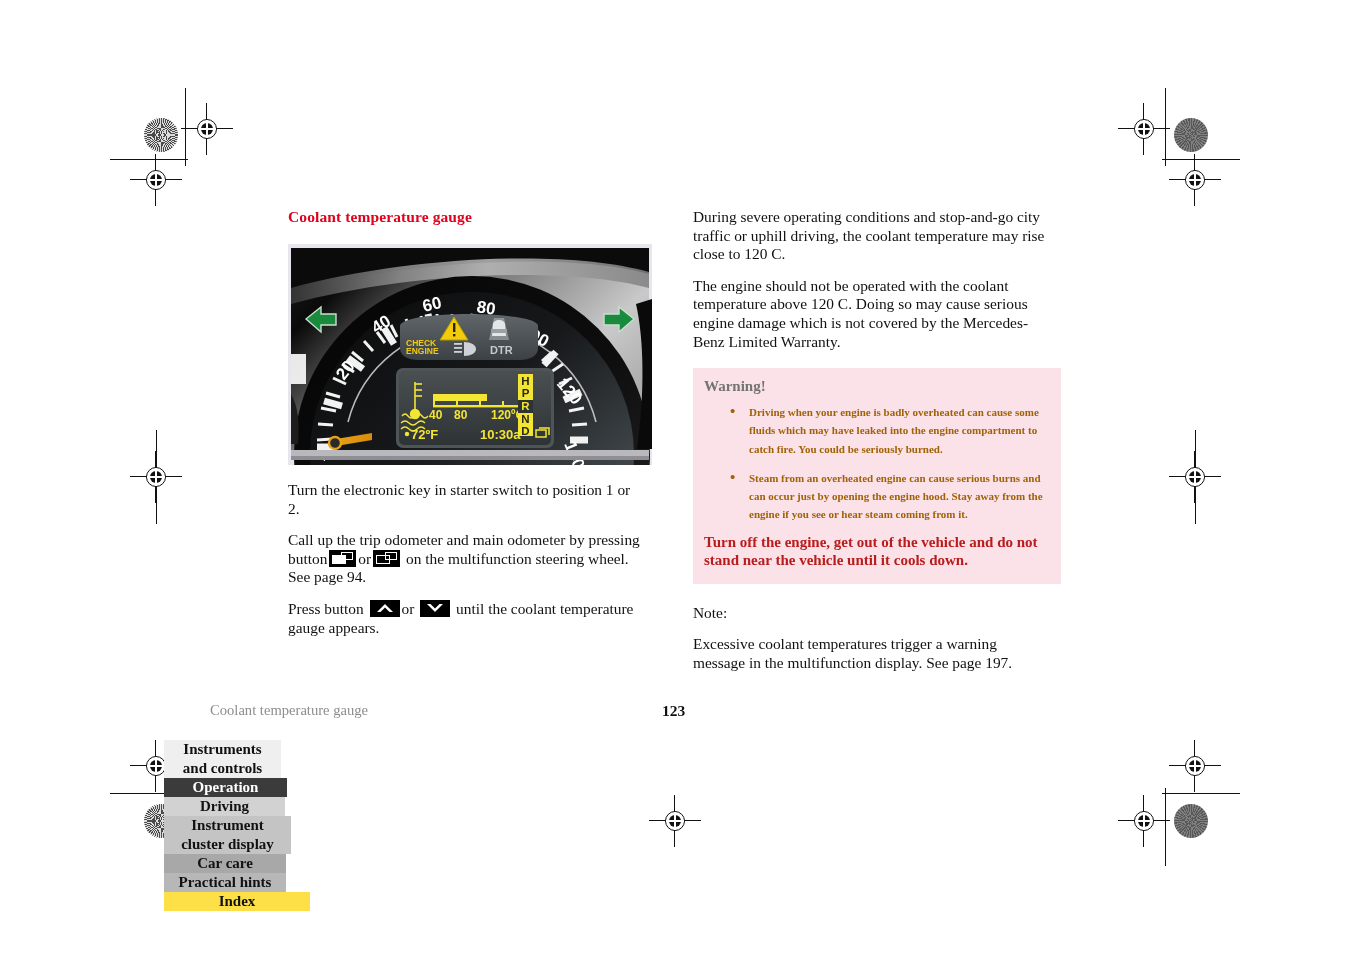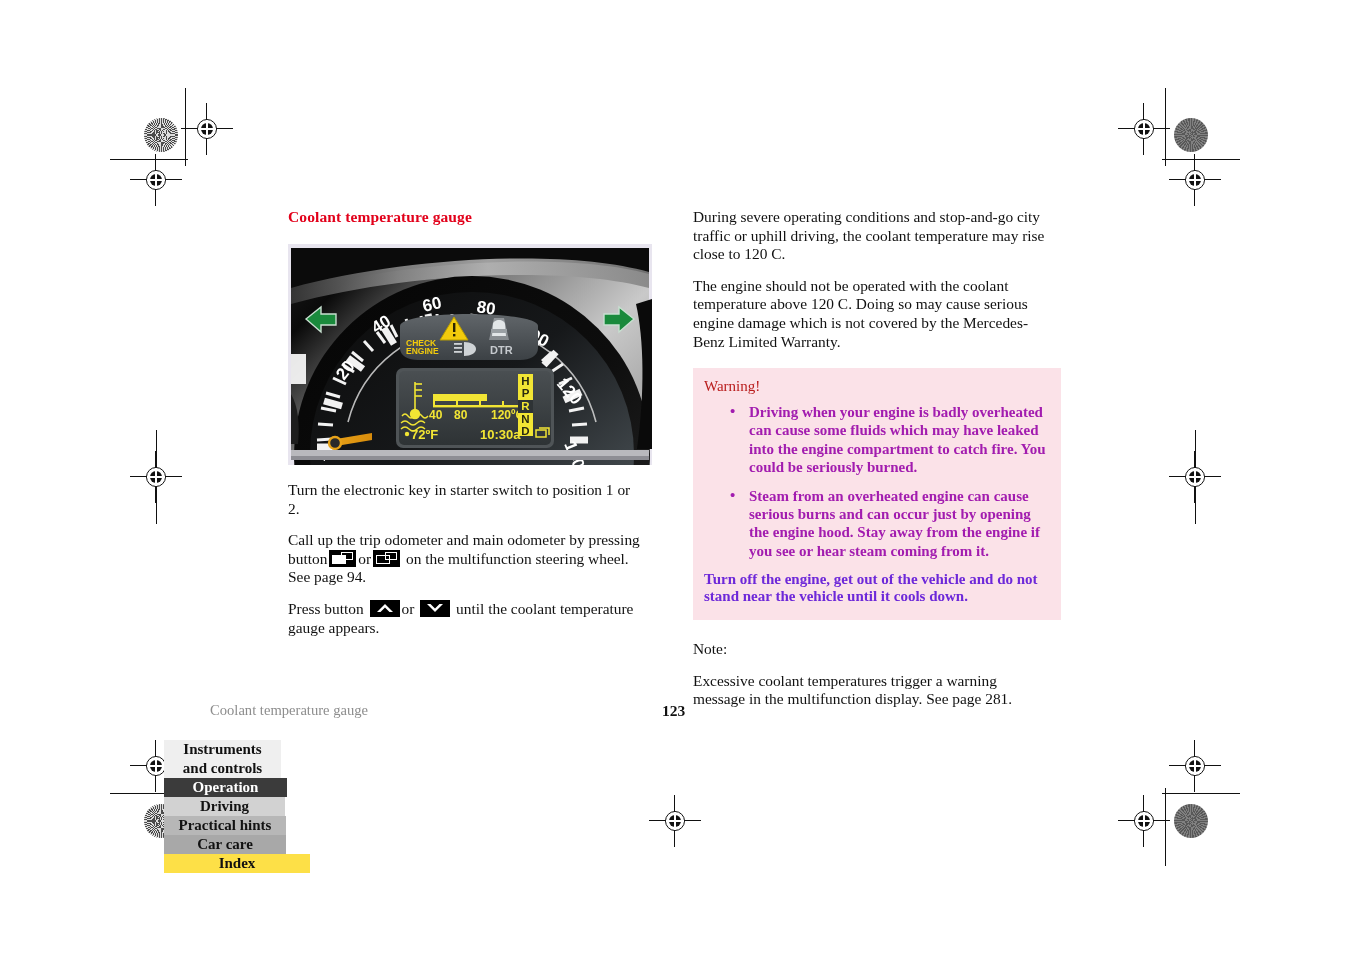--- a/index.html
+++ b/index.html
@@ -157,49 +157,49 @@
   
   .warning-box {
     margin-top: 17px;
     background: #fbe2e8;
     padding: 10px 14px 14px 11px;
     box-sizing: border-box;
     width: 368px;
   }
   .warning-box .w-title {
     font-size: 15px;
-    font-weight: normal;
-    color: #b91c1c;
+    font-weight: bold;
+    color: #737373;
     margin: 0 0 8px 0;
   }
   .warning-box ul {
     margin: 0 0 6px 0;
     padding: 0 0 0 26px;
     list-style: none;
   }
   .warning-box li {
-    font-size: 15px;
+    font-size: 11px;
     line-height: 18.2px;
     font-weight: bold;
-    color: #a21caf;
+    color: #a16207;
     margin: 0 0 11px 0;
     position: relative;
     padding-left: 19px;
   }
   .warning-box li::before {
     content: "\2022";
     position: absolute;
     left: 0; top: -1px;
     font-size: 15px;
   }
   .warning-box .w-foot {
     font-size: 15px;
     line-height: 17.6px;
     font-weight: bold;
-    color: #6d28d9;
+    color: #b91c1c;
     margin: 0;
   }
 
   
   .cluster-fig {
     position: relative;
     width: 364px;
     height: 221px;
     margin: 0 0 16px 0;
     background: #e9e6f0;
@@ -609,30 +609,31 @@
     <div class="warning-box">
       <p class="w-title">Warning!</p>
       <ul>
         <li>Driving when your engine is badly overheated can cause some fluids which may have leaked into the engine compartment to catch fire. You could be seriously burned.</li>
         <li>Steam from an overheated engine can cause serious burns and can occur just by opening the engine hood. Stay away from the engine if you see or hear steam coming from it.</li>
       </ul>
       <p class="w-foot">Turn off the engine, get out of the vehicle and do not stand near the vehicle until it cools down.</p>
     </div>
 
     <p class="body-text" style="margin-top:20px;">Note:</p>
-    <p class="body-text">Excessive coolant temperatures trigger a warning message in the multifunction display. See page 281.</p>
+    <p class="body-text">Excessive coolant temperatures trigger a warning message in the multifunction display. See page 197.</p>
   </div>
 
   <div class="footer-row">
     <span class="footer-title">Coolant temperature gauge</span>
     <span class="footer-page">123</span>
   </div>
 
   <div class="tabbar" id="tabbar">
       <div class="tab" style="background: rgb(239, 239, 239); width: 117px;">Instruments and controls</div>
       <div class="tab active" style="background: rgb(59, 59, 59); width: 123px;">Operation</div>
       <div class="tab" style="background: rgb(210, 210, 210); width: 121px;">Driving</div>
+      <div class="tab" style="background: rgb(196, 196, 196); width: 127px;">Instrument cluster display</div>
+      <div class="tab" style="background: rgb(168, 168, 168); width: 122px;">Car care</div>
       <div class="tab" style="background: rgb(183, 183, 183); width: 122px;">Practical hints</div>
-      <div class="tab" style="background: rgb(168, 168, 168); width: 122px;">Car care</div>
       <div class="tab" style="background: #fde047; width: 146px;">Index</div>
     </div>
 
 </div>
 
 </body></html>

